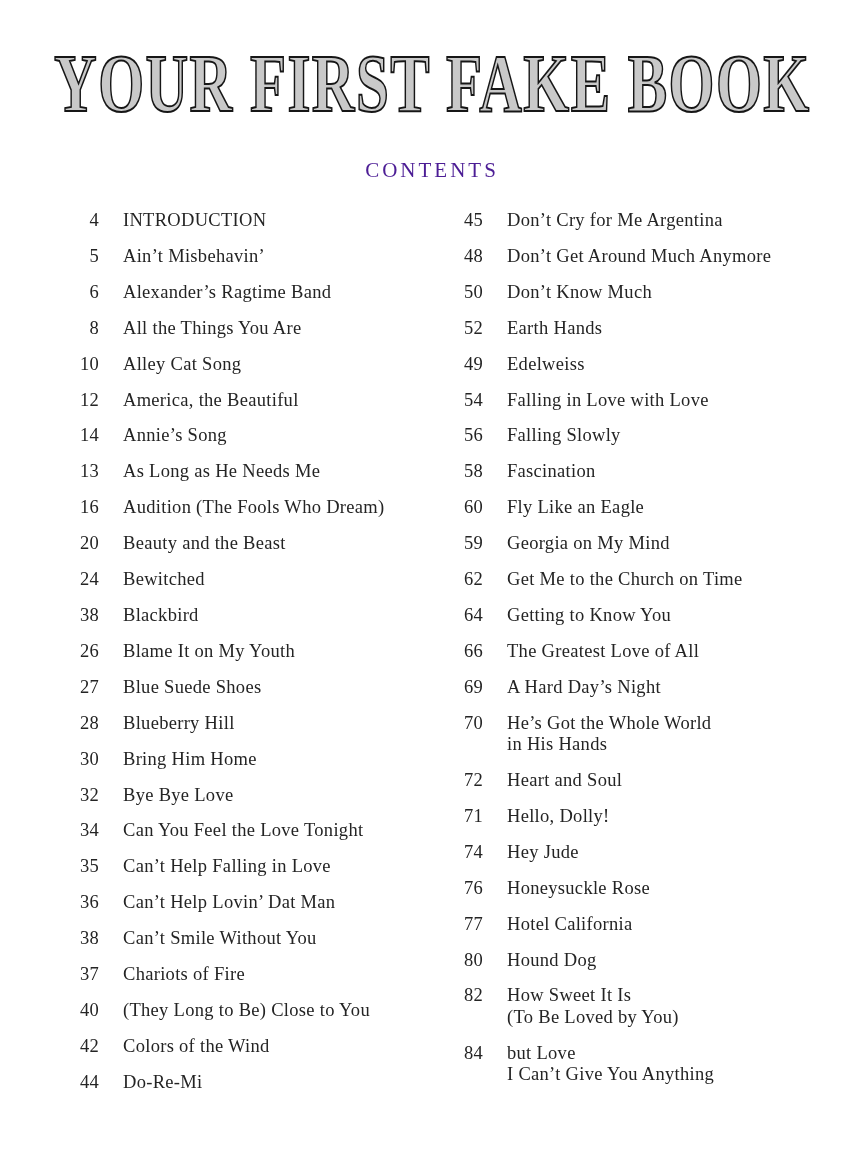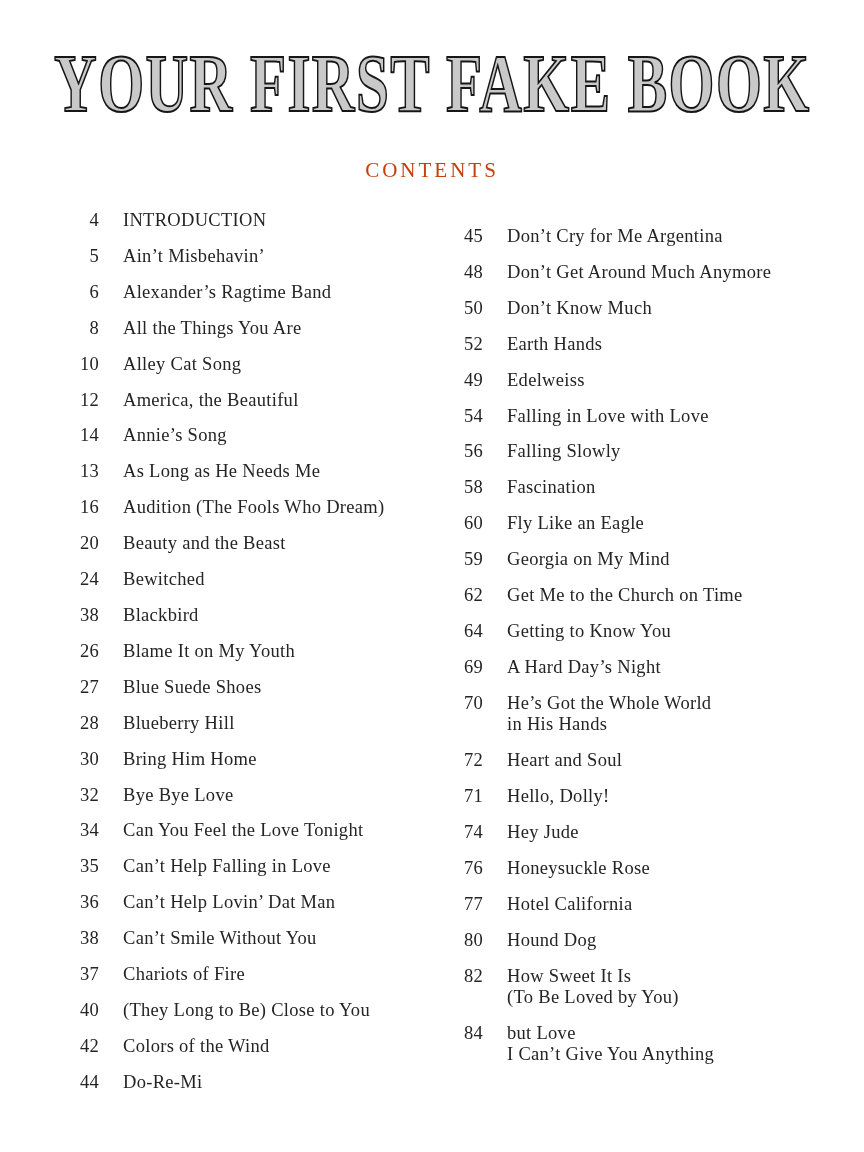--- a/index.html
+++ b/index.html
@@ -40,40 +40,39 @@
     transform: scaleX(0.72);
     transform-origin: center center;
   }
   .contents-heading {
     margin: 34px 0 0 0;
     text-align: center;
     font-family: "Liberation Serif", serif;
     font-weight: normal;
     font-size: 21px;
     letter-spacing: 3px;
-    color: #c2410c;
+    color: #4c1d95;
   }
   .toc {
     display: flex;
     margin-top: 27px;
     padding-left: 60px;
     box-sizing: border-box;
     width: 864px;
   }
   .toc-col {
     display: flex;
     flex-direction: column;
   }
   .toc-col-left {
     width: 384px;
     flex: none;
   }
   .toc-col-right {
     flex: 1;
-    margin-top: 16px;
   }
   .entry {
     display: flex;
     align-items: flex-start;
     margin-bottom: 14.5px;
     font-size: 18.5px;
     line-height: 21.4px;
     letter-spacing: 0.3px;
     color: #242424;
   }
@@ -316,20 +315,26 @@
             <div>Get Me to the Church on Time</div>
           </span>
         </div>
         <div class="entry">
           <span class="num">64</span>
           <span class="song">
             <div>Getting to Know You</div>
           </span>
         </div>
         <div class="entry">
+          <span class="num">66</span>
+          <span class="song">
+            <div>The Greatest Love of All</div>
+          </span>
+        </div>
+        <div class="entry">
           <span class="num">69</span>
           <span class="song">
             <div>A Hard Day’s Night</div>
           </span>
         </div>
         <div class="entry">
           <span class="num">70</span>
           <span class="song">
             <div>He’s Got the Whole World</div>
             <div>in His Hands</div>

